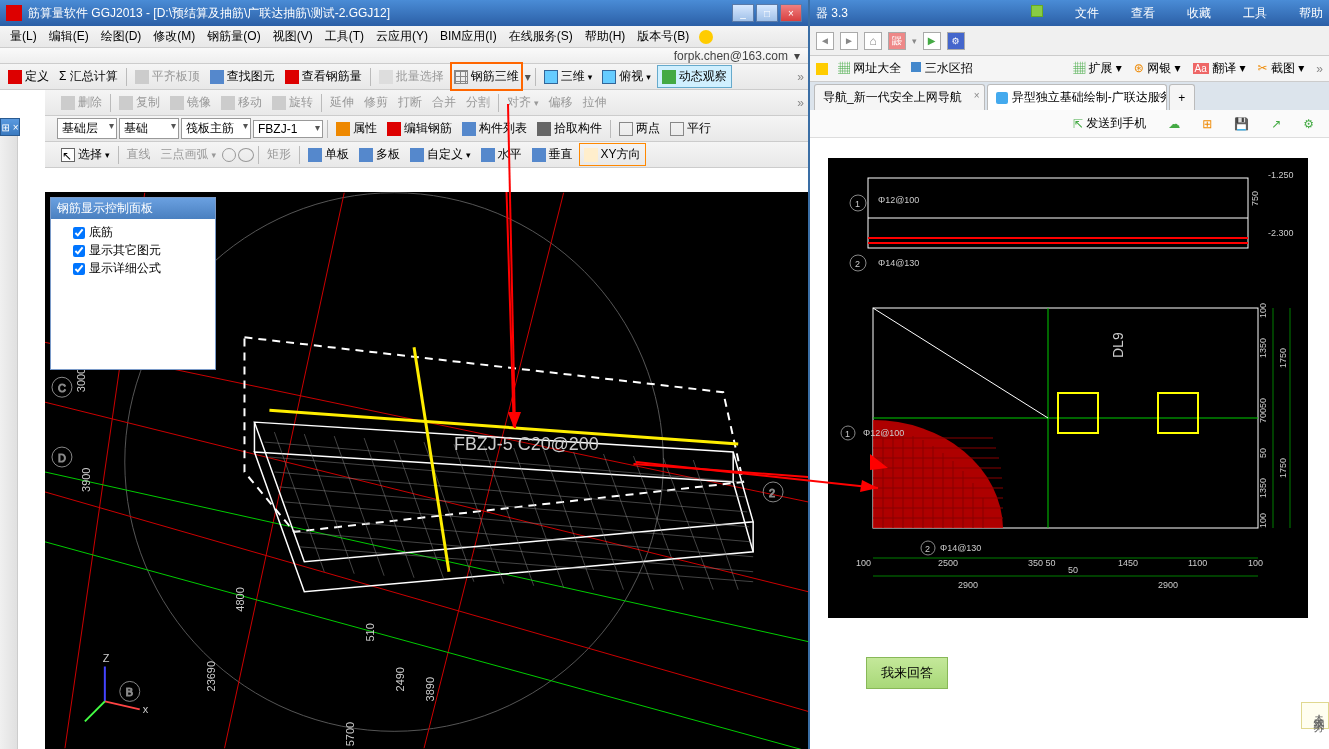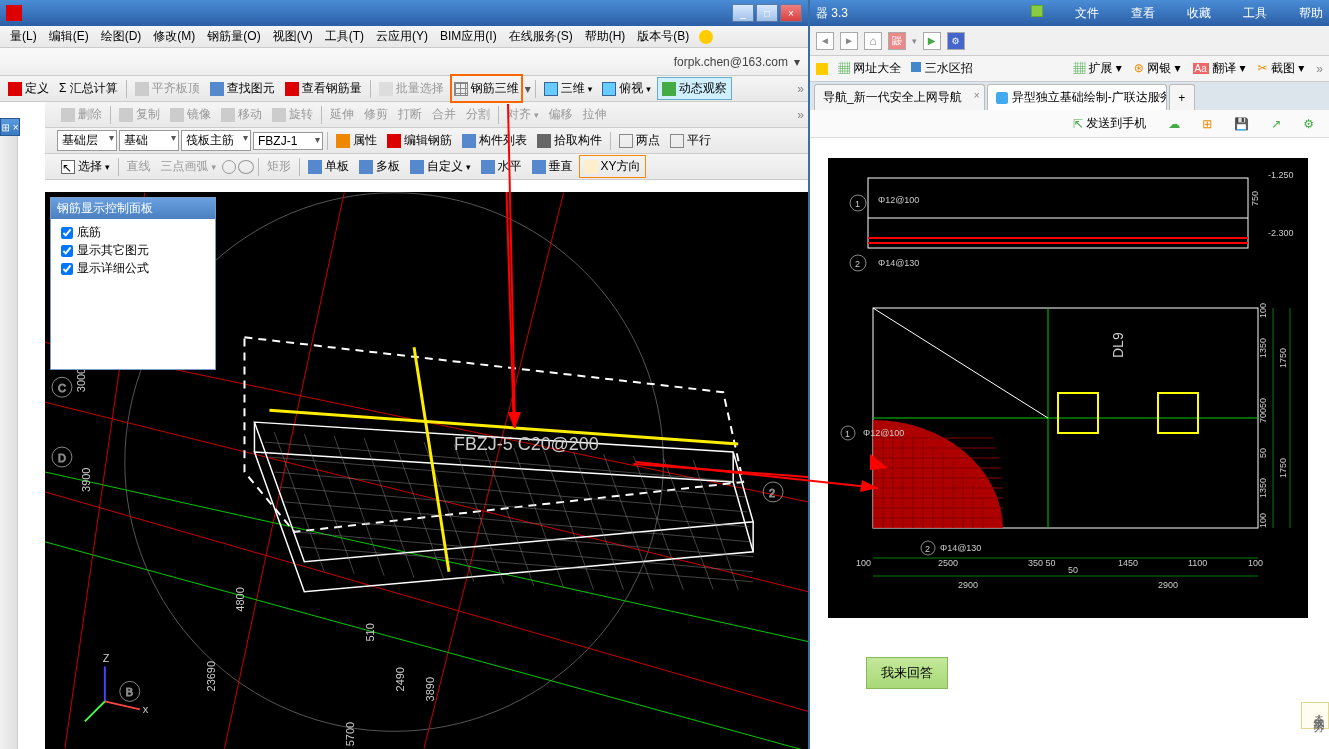--- a/index.html
+++ b/index.html
@@ -5,21 +5,21 @@
 *{margin:0;padding:0;box-sizing:border-box;font-family:"Microsoft YaHei",SimSun,Arial,sans-serif}
 body{width:1329px;height:749px;overflow:hidden;background:#e8e8e8;font-size:12px;position:relative}
 .left-app{position:absolute;left:0;top:0;width:810px;height:749px;background:#fff;border-right:2px solid #3a6ea5}
 .title-bar{height:26px;background:linear-gradient(#4a8cd6,#2b5fa6);color:#fff;display:flex;align-items:center;padding:0 6px;font-size:12px}
 .title-bar .icon{width:16px;height:16px;background:#d00;margin-right:6px}
 .title-bar .spacer{flex:1}
 .title-bar .win-btn{width:22px;height:18px;margin-left:2px;background:linear-gradient(#d8e8ff,#a0c0e8);border:1px solid #5a7aa8;display:flex;align-items:center;justify-content:center;font-size:10px;cursor:pointer}
 .win-btn.close{background:linear-gradient(#f08080,#d84040)}
 .menu-bar{height:22px;background:linear-gradient(#f5f5f5,#e8e8e8);border-bottom:1px solid #ccc;display:flex;align-items:center;padding:0 4px}
 .menu-item{padding:2px 6px;cursor:pointer}
-.info-bar{height:28px;background:linear-gradient(#fafafa,#eee);border-bottom:1px solid #ccc;display:flex;align-items:center;justify-content:flex-end;padding:0 8px;color:#444}
+.info-bar{height:16px;background:linear-gradient(#fafafa,#eee);border-bottom:1px solid #ccc;display:flex;align-items:center;justify-content:flex-end;padding:0 8px;color:#444}
 .toolbar{height:26px;background:linear-gradient(#f5f5f5,#e8e8e8);border-bottom:1px solid #ccc;display:flex;align-items:center;padding:0 4px;gap:2px}
 .toolbar .sep{width:1px;height:18px;background:#bbb;margin:0 2px}
 .tbtn{display:flex;align-items:center;gap:3px;padding:2px 4px;cursor:pointer;white-space:nowrap;font-size:12px}
 .tbtn.disabled{color:#999}
 .tbtn.highlighted{border:2px solid #ff6600;padding:4px 2px}
 .ico{width:14px;height:14px;display:inline-block}
 .ico-red{background:#d00}
 .ico-blue{background:#5588cc}
 .ico-green{background:#4a4}
 .ico-orange{background:#e80}
@@ -28,21 +28,21 @@
 .dropdown{border:1px solid #999;background:#fff;padding:1px 14px 1px 4px;font-size:12px;position:relative;min-width:60px}
 .dropdown::after{content:"▾";position:absolute;right:2px;top:1px;font-size:10px;color:#555}
 .side-tab{position:absolute;left:0;top:118px;width:20px;height:18px;background:linear-gradient(#5a9ae0,#3a7ac0);color:#fff;font-size:10px;display:flex;align-items:center;justify-content:center;border:1px solid #2a5a90}
 .side-tab span{writing-mode:horizontal-tb}
 .left-strip{position:absolute;left:0;top:136px;width:18px;height:613px;background:linear-gradient(90deg,#f0f0f0,#e0e0e0);border-right:1px solid #ccc}
 .canvas-area{position:absolute;left:45px;top:192px;right:0;bottom:0;background:#000}
 .viewport{width:100%;height:100%;position:relative;overflow:hidden}
 .panel{position:absolute;left:50px;top:197px;width:166px;background:#fff;border:1px solid #7a9ac8;z-index:10}
 .panel-title{background:linear-gradient(#6aa0e0,#4a80c0);color:#fff;padding:2px 6px;font-size:12px}
 .panel-body{padding:4px 6px;min-height:150px}
-.chk{display:flex;align-items:center;gap:4px;margin:1px 4px;font-size:12px}
+.chk{display:flex;align-items:center;gap:4px;margin:1px 16px;font-size:12px}
 .chk input{width:12px;height:12px}
 .right-app{position:absolute;left:810px;top:0;right:0;height:749px;background:#f5f5f5}
 .browser-title{height:26px;background:linear-gradient(#4a8cd6,#2b5fa6);color:#fff;display:flex;align-items:center;padding:0 6px}
 .browser-menu{display:flex;gap:32px;margin-left:auto;font-size:12px}
 .browser-menu span{cursor:pointer}
 .addr-bar{height:30px;background:#f0f0f0;border-bottom:1px solid #ccc;display:flex;align-items:center;padding:0 6px;gap:6px}
 .nav-btn{width:18px;height:18px;border:1px solid #aaa;background:#fff;display:flex;align-items:center;justify-content:center;font-size:10px;cursor:pointer;color:#888}
 .url-input{flex:1;border:1px solid #999;background:#fff;padding:2px 6px;font-size:12px;color:#555;display:flex;align-items:center;gap:4px}
 .bookmark-bar{height:26px;background:#f5f5f5;border-bottom:1px solid #ccc;display:flex;align-items:center;padding:0 6px;gap:10px;font-size:12px}
 .ext-bar{display:flex;align-items:center;gap:12px;margin-left:auto;font-size:12px}
@@ -59,20 +59,21 @@
 .side-note{position:absolute;right:0;bottom:20px;width:28px;background:#fffef0;border:1px solid #e0d890;padding:4px 2px;font-size:11px;writing-mode:vertical-rl;color:#666}
 svg text{font-family:Arial,"Microsoft YaHei";fill:#ccc}
 .toolbar.t3,.toolbar.t4,.toolbar.t5{padding-left:12px}
 </style>
 </head>
 <body>
 
 <div class="left-app">
   <div class="title-bar">
     <span class="icon"></span>
+    <span>筋算量软件 GGJ2013 - [D:\预结算及抽筋\广联达抽筋\测试-2.GGJ12]</span>
     <span class="spacer"></span>
     <span class="win-btn">_</span>
     <span class="win-btn">□</span>
     <span class="win-btn close">×</span>
   </div>
 
   <div class="menu-bar">
     <span class="menu-item">量(L)</span>
     <span class="menu-item">编辑(E)</span>
     <span class="menu-item">绘图(D)</span>

